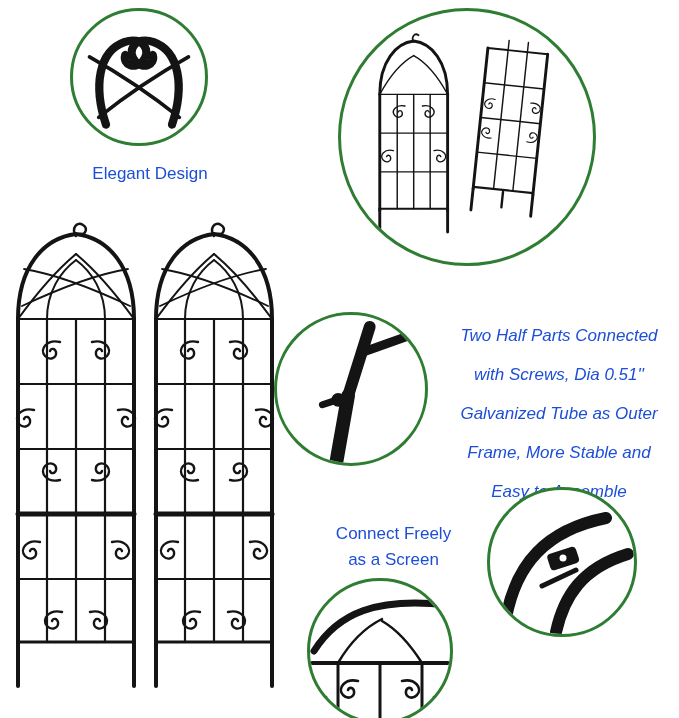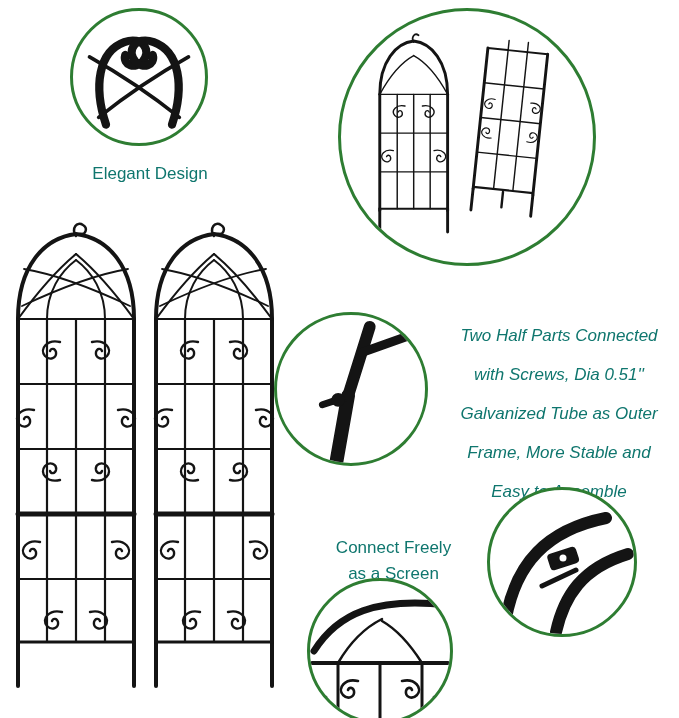--- a/index.html
+++ b/index.html
@@ -8,30 +8,30 @@
     overflow:hidden;font-family:"Liberation Sans",sans-serif;color:#000;
   }
   .callout-circle{
     position:absolute;border:3px solid #2e7d32;border-radius:50%;
     background:#ffffff;overflow:hidden;display:flex;align-items:center;justify-content:center;
     box-sizing:border-box;
   }
   .callout-circle svg{width:100%;height:100%;display:block;}
   .caption{
     position:absolute;text-align:center;white-space:pre-line;
-    font-size:17px;line-height:26px;color:#0f766e;
+    font-size:17px;line-height:26px;color:#1d4ed8;
   }
   .caption.big{line-height:39px;font-style:italic;}
   #circle-elegant{left:70px;top:8px;width:138px;height:138px;}
   #label-elegant{left:55px;top:161px;width:190px;}
   #circle-pair{left:338px;top:8px;width:258px;height:258px;}
   #illustration-main{position:absolute;left:0;top:218px;width:292px;height:472px;}
   #circle-screw{left:274px;top:312px;width:154px;height:154px;}
   #text-twohalf{left:440px;top:316px;width:238px;}
-  #text-connect{left:316px;top:535px;width:155px;text-align:center;}
+  #text-connect{left:316px;top:521px;width:155px;text-align:center;}
   #circle-hinge{left:487px;top:487px;width:150px;height:150px;}
   #circle-corner{left:307px;top:578px;width:146px;height:146px;}
   #text-sturdy{left:468px;top:627px;width:210px;}
   .hidden-defs{position:absolute;width:0;height:0;overflow:hidden;}
 </style>
 </head>
 <body>
 
 <div class="canvas">
 

